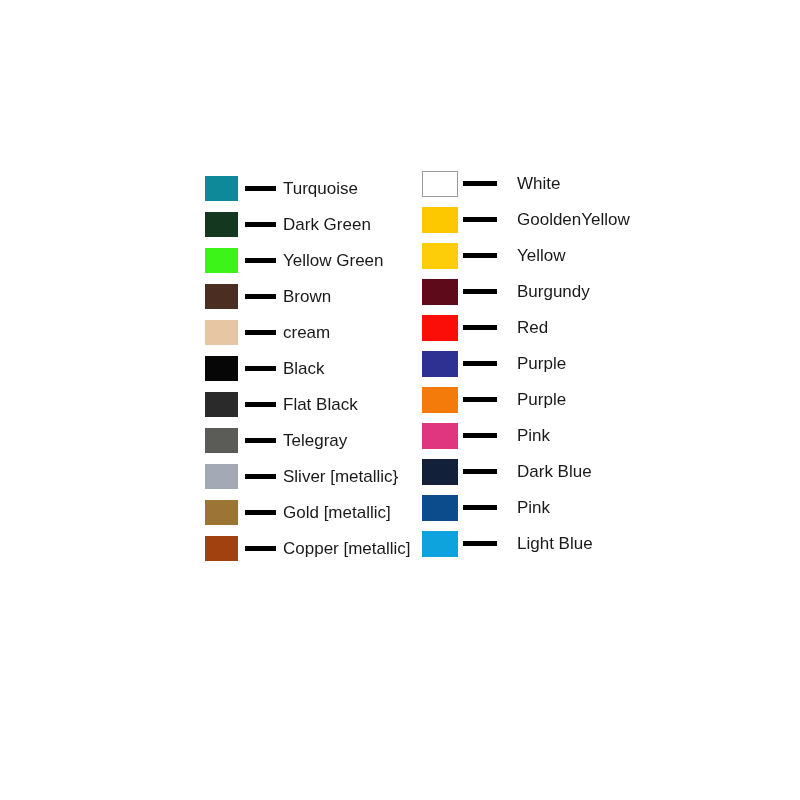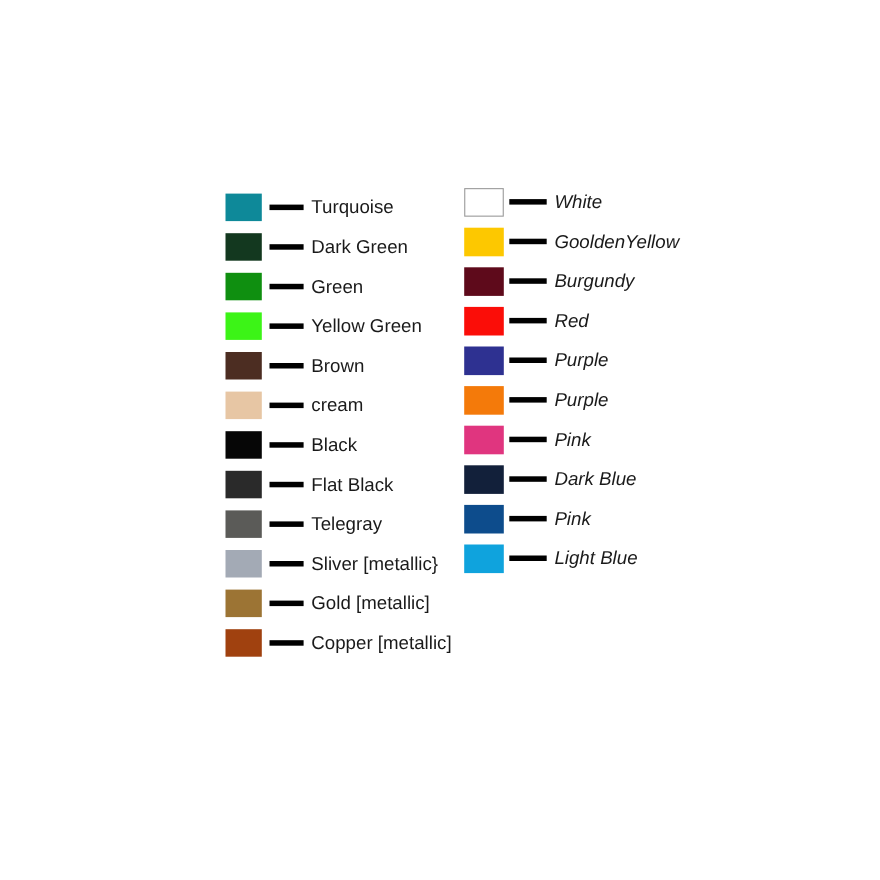--- a/index.html
+++ b/index.html
@@ -60,41 +60,36 @@
   .legend-column.right .connector { width: 34px; margin-left: 5px; }
 
   .legend-label {
     flex: 0 0 auto;
     font-size: 17px;
     line-height: 19px;
     color: #1a1a1a;
     white-space: nowrap;
   }
   .legend-column.left  .legend-label { margin-left: 7px; }
-  .legend-column.right .legend-label { margin-left: 7px; font-style: italic; }
+  .legend-column.right .legend-label { margin-left: 20px; }
 </style>
 </head>
 <body>
 
 <div id="legend-chart">
   <div class="legend-column left">
       <div class="legend-entry">
         <div class="swatch" style="background: rgb(14, 137, 153);"></div>
         <div class="connector"></div>
         <span class="legend-label">Turquoise</span>
       </div>
       <div class="legend-entry">
         <div class="swatch" style="background: rgb(19, 56, 31);"></div>
         <div class="connector"></div>
         <span class="legend-label">Dark Green</span>
-      </div>
-      <div class="legend-entry">
-        <div class="swatch" style="background: rgb(15, 143, 16);"></div>
-        <div class="connector"></div>
-        <span class="legend-label">Green</span>
       </div>
       <div class="legend-entry">
         <div class="swatch" style="background: rgb(60, 244, 23);"></div>
         <div class="connector"></div>
         <span class="legend-label">Yellow Green</span>
       </div>
       <div class="legend-entry">
         <div class="swatch" style="background: rgb(76, 45, 34);"></div>
         <div class="connector"></div>
         <span class="legend-label">Brown</span>
@@ -140,20 +135,25 @@
         <div class="swatch bordered" style="background: rgb(255, 255, 255);"></div>
         <div class="connector"></div>
         <span class="legend-label">White</span>
       </div>
       <div class="legend-entry">
         <div class="swatch" style="background: rgb(253, 200, 0);"></div>
         <div class="connector"></div>
         <span class="legend-label">GooldenYellow</span>
       </div>
       <div class="legend-entry">
+        <div class="swatch" style="background: rgb(253, 205, 10);"></div>
+        <div class="connector"></div>
+        <span class="legend-label">Yellow</span>
+      </div>
+      <div class="legend-entry">
         <div class="swatch" style="background: rgb(94, 10, 27);"></div>
         <div class="connector"></div>
         <span class="legend-label">Burgundy</span>
       </div>
       <div class="legend-entry">
         <div class="swatch" style="background: rgb(251, 13, 8);"></div>
         <div class="connector"></div>
         <span class="legend-label">Red</span>
       </div>
       <div class="legend-entry">

